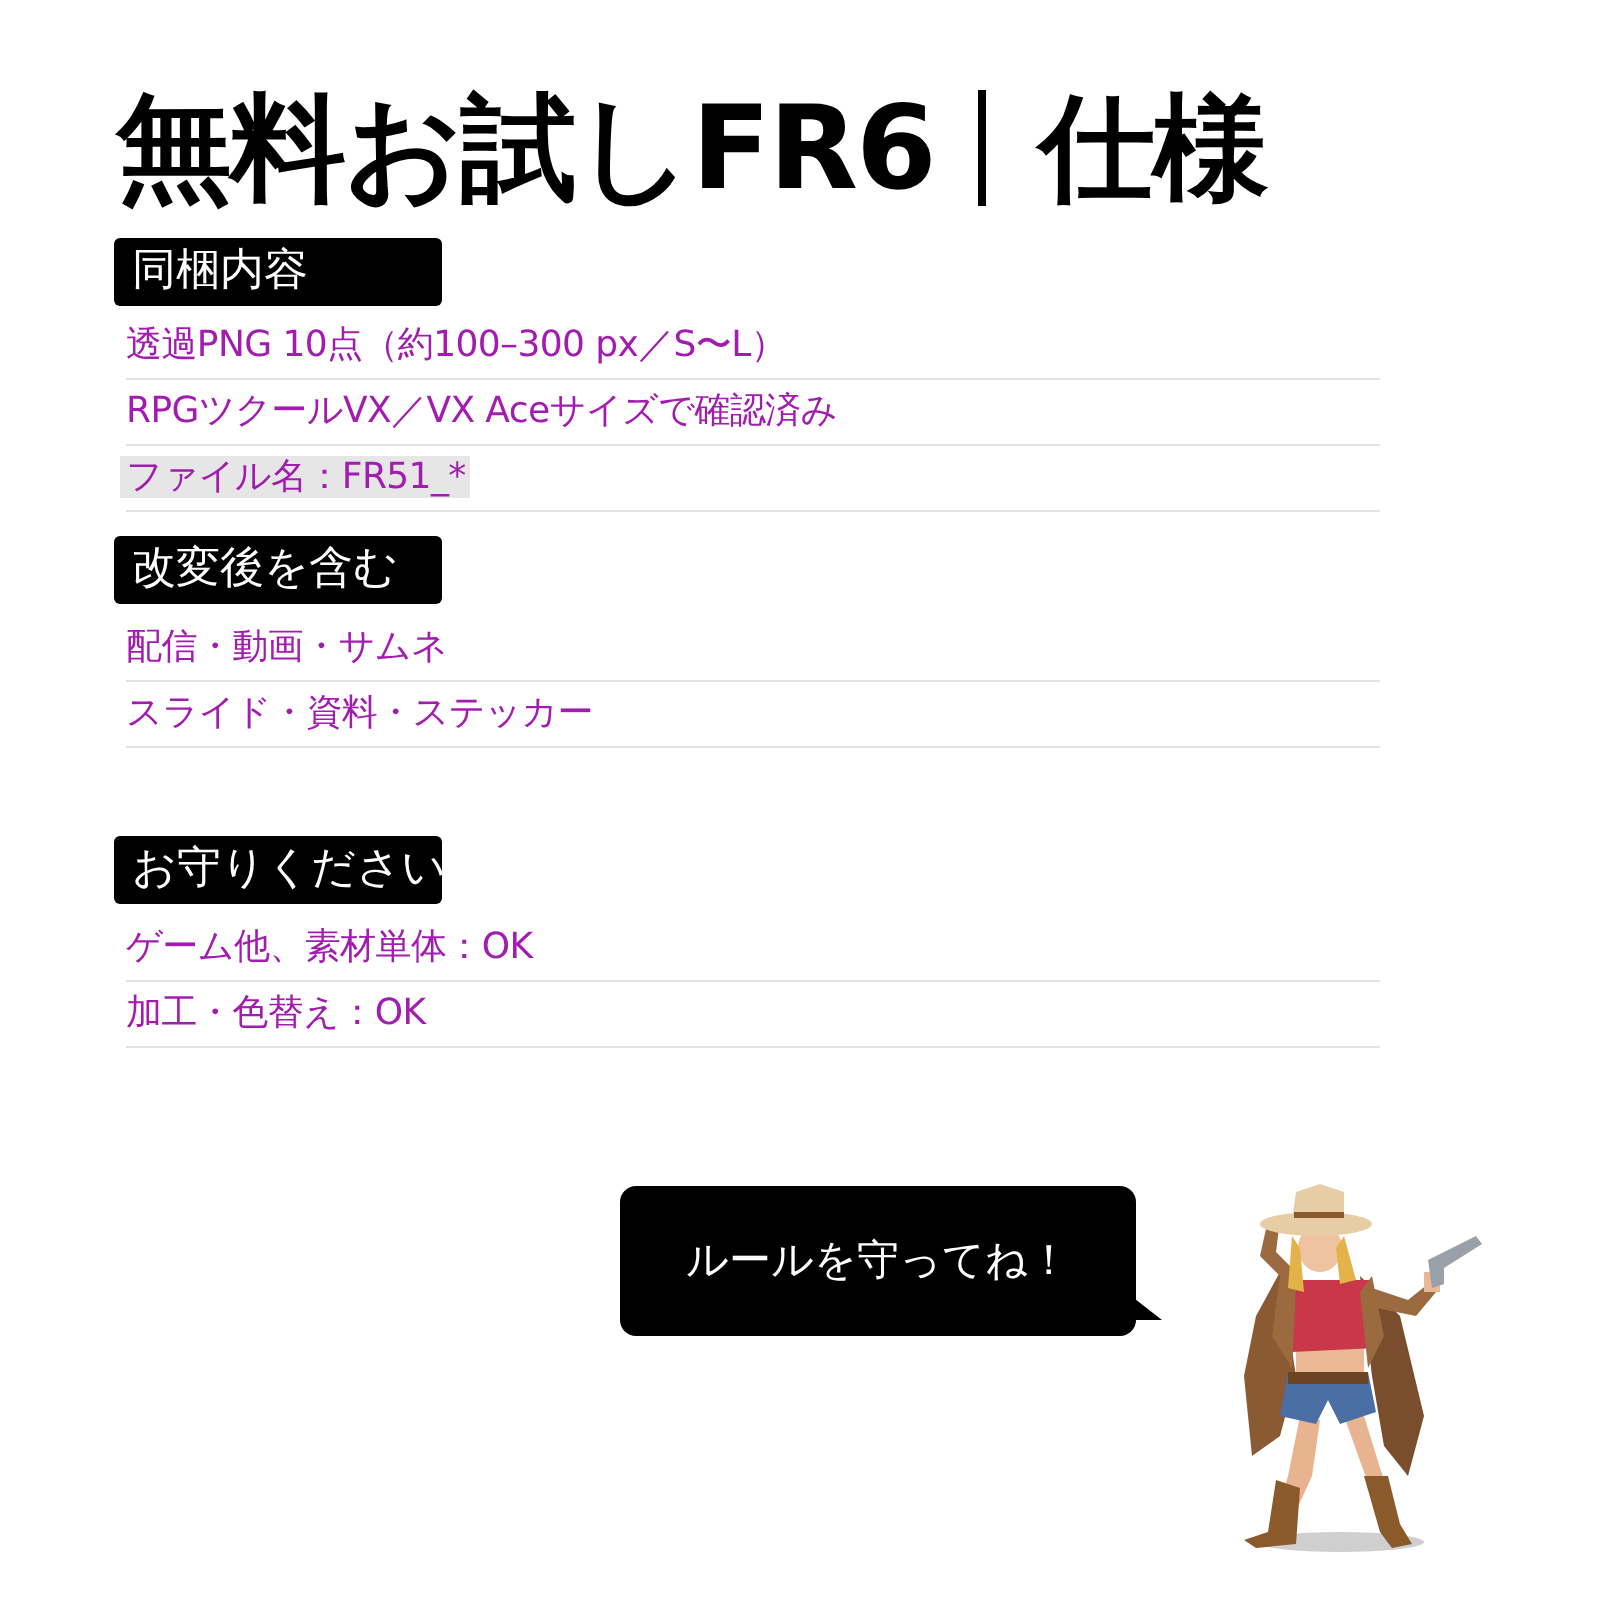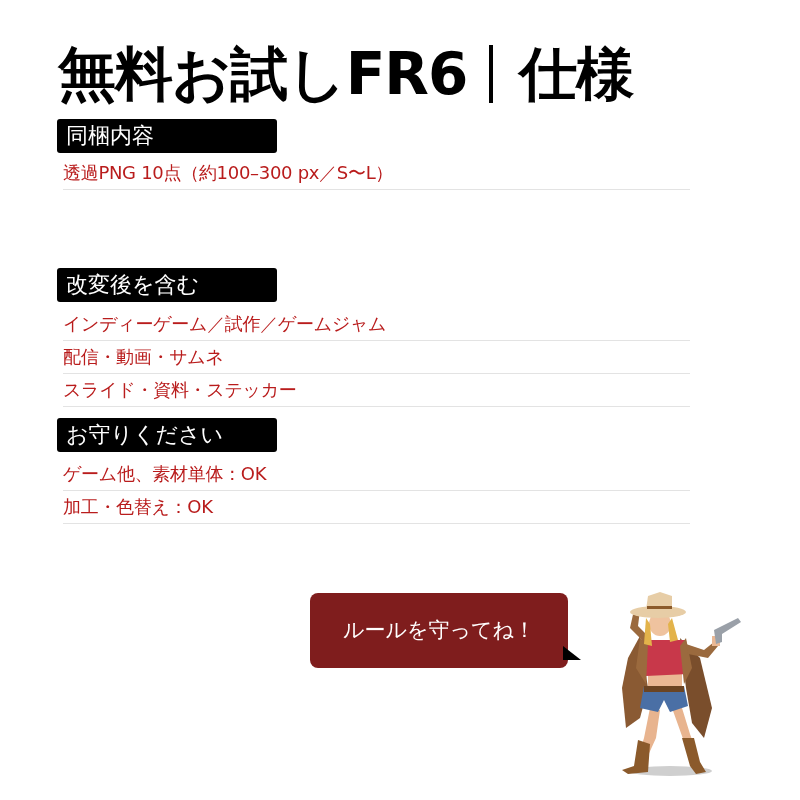--- a/index.html
+++ b/index.html
@@ -10,57 +10,58 @@
     .title {
       position: absolute; left: 58px; top: 34px; height: 80px;
       font-family: "DejaVu Sans", sans-serif; font-weight: bold; font-size: 58px; line-height: 80px;
       letter-spacing: -1px; color: #000; white-space: nowrap; text-align: center;
     }
     .title .bar {
       display: inline-block; width: 4px; height: 58px; background: #000;
       vertical-align: middle; margin: 0 26px 0 22px; position: relative; top: -4px;
     }
     .section-label {
-      position: absolute; left: 57px; width: 220px; height: 34px; background: #000; color: #fff;
+      position: absolute; left: 57px; width: 164px; height: 34px; background: #000; color: #fff;
       border-radius: 3px; font-size: 22px; line-height: 34px; padding-left: 9px; box-sizing: border-box;
       white-space: nowrap;
     }
     .list { position: absolute; left: 63px; width: 627px; }
     .item {
-      height: 33px; line-height: 31px; font-size: 18px; color: #b91c1c;
+      height: 33px; line-height: 31px; font-size: 18px; color: #a21caf;
       border-bottom: 1.5px solid #e3e3e3; box-sizing: border-box; white-space: nowrap; letter-spacing: -0.3px;
     }
     .item.noline { border-bottom: none; }
     .item .hl { background: #e6e6e6; padding: 0 2px 0 0; margin-left: -3px; padding-left: 3px; }
     .bubble {
-      position: absolute; left: 310px; top: 593px; width: 258px; height: 75px; background: #7f1d1d;
+      position: absolute; left: 310px; top: 593px; width: 258px; height: 75px; background: #000000;
       border-radius: 8px; color: #fff; font-size: 21px; line-height: 75px; text-align: center;
       white-space: nowrap;
     }
     .bubble .tail {
       position: absolute; right: -13px; bottom: 8px; width: 0; height: 0;
       border-top: 14px solid transparent; border-left: 18px solid #000; border-bottom: 0 solid transparent;
     }
     .character { position: absolute; left: 600px; top: 588px; width: 145px; height: 190px; }
   </style>
 </head>
 <body>
 
 <div class="title">
   <span>無料お試しFR6</span><span class="bar"></span><span>仕様</span>
 </div>
 
 <div class="section-label" style="top:119px;">同梱内容</div>
 <div class="list" style="top:157px;">
   <div class="item">透過PNG 10点（約100–300 px／S〜L）</div>
+  <div class="item">RPGツクールVX／VX Aceサイズで確認済み</div>
+  <div class="item"><span class="hl">ファイル名：FR51_*</span></div>
 </div>
 
 <div class="section-label" style="top:268px;">改変後を含む</div>
 <div class="list" style="top:308px;">
-  <div class="item">インディーゲーム／試作／ゲームジャム</div>
   <div class="item">配信・動画・サムネ</div>
   <div class="item">スライド・資料・ステッカー</div>
 </div>
 
 <div class="section-label" style="top:418px;">お守りください</div>
 <div class="list" style="top:458px;">
   <div class="item">ゲーム他、素材単体：OK</div>
   <div class="item">加工・色替え：OK</div>
 </div>
 

